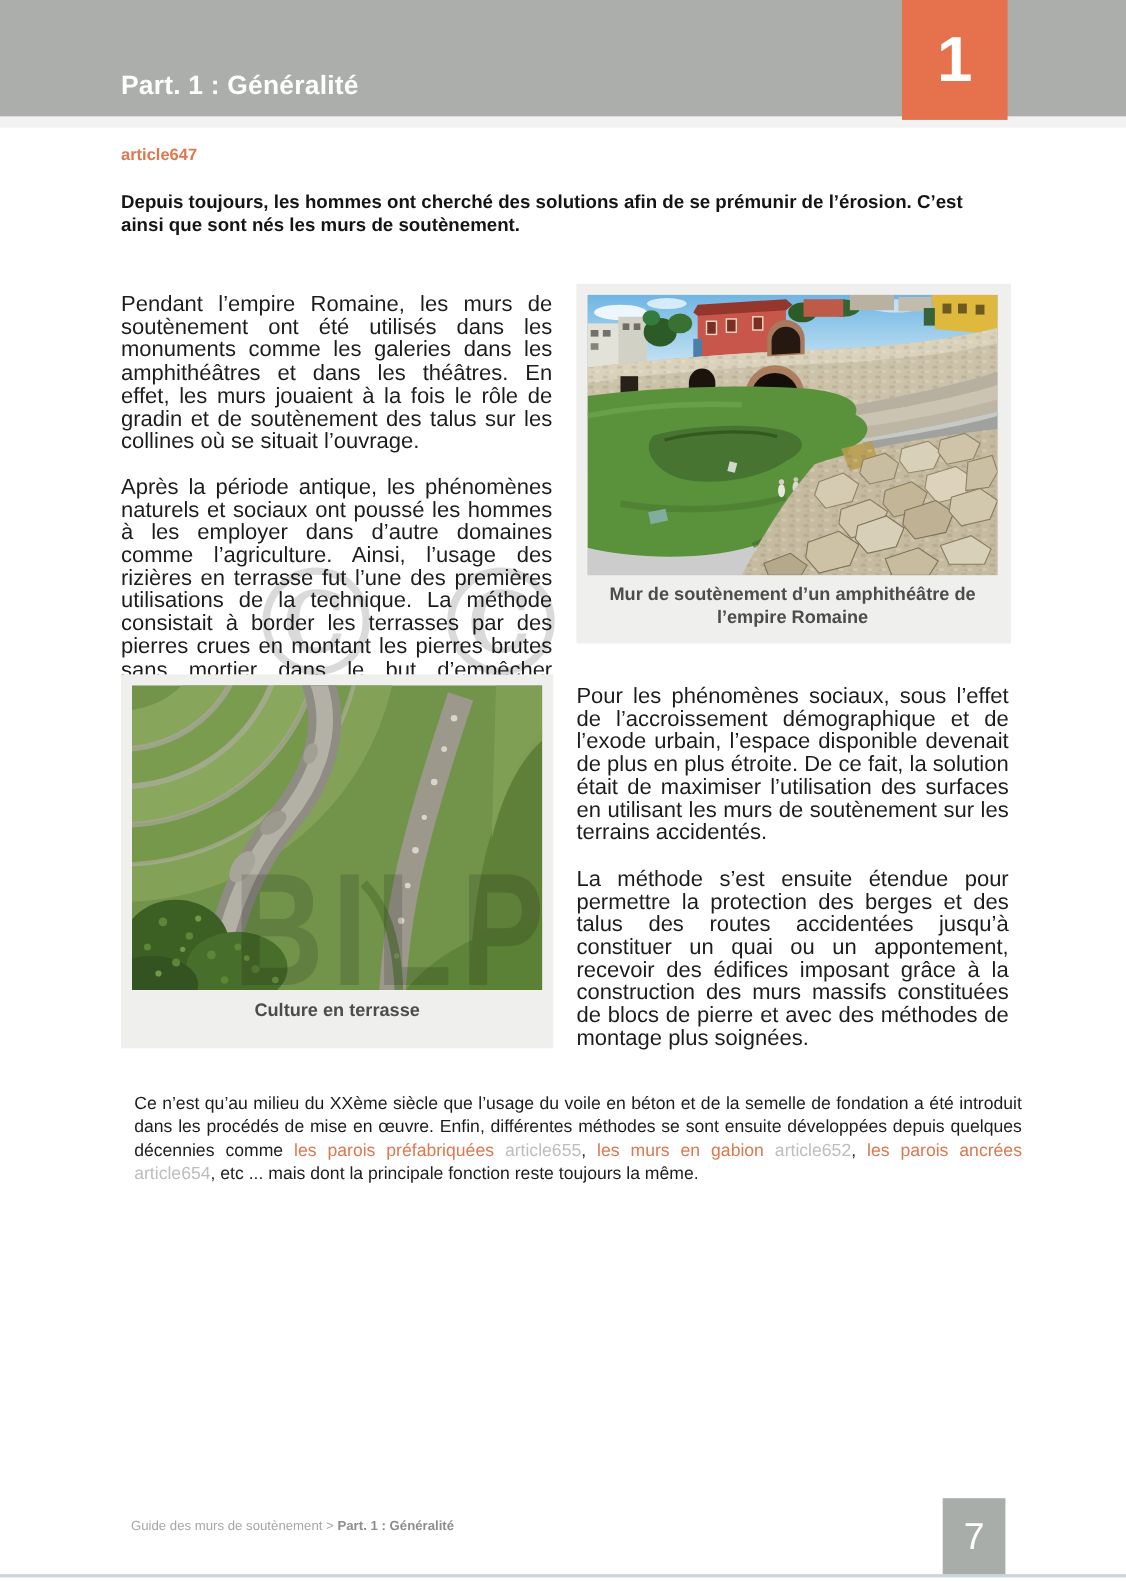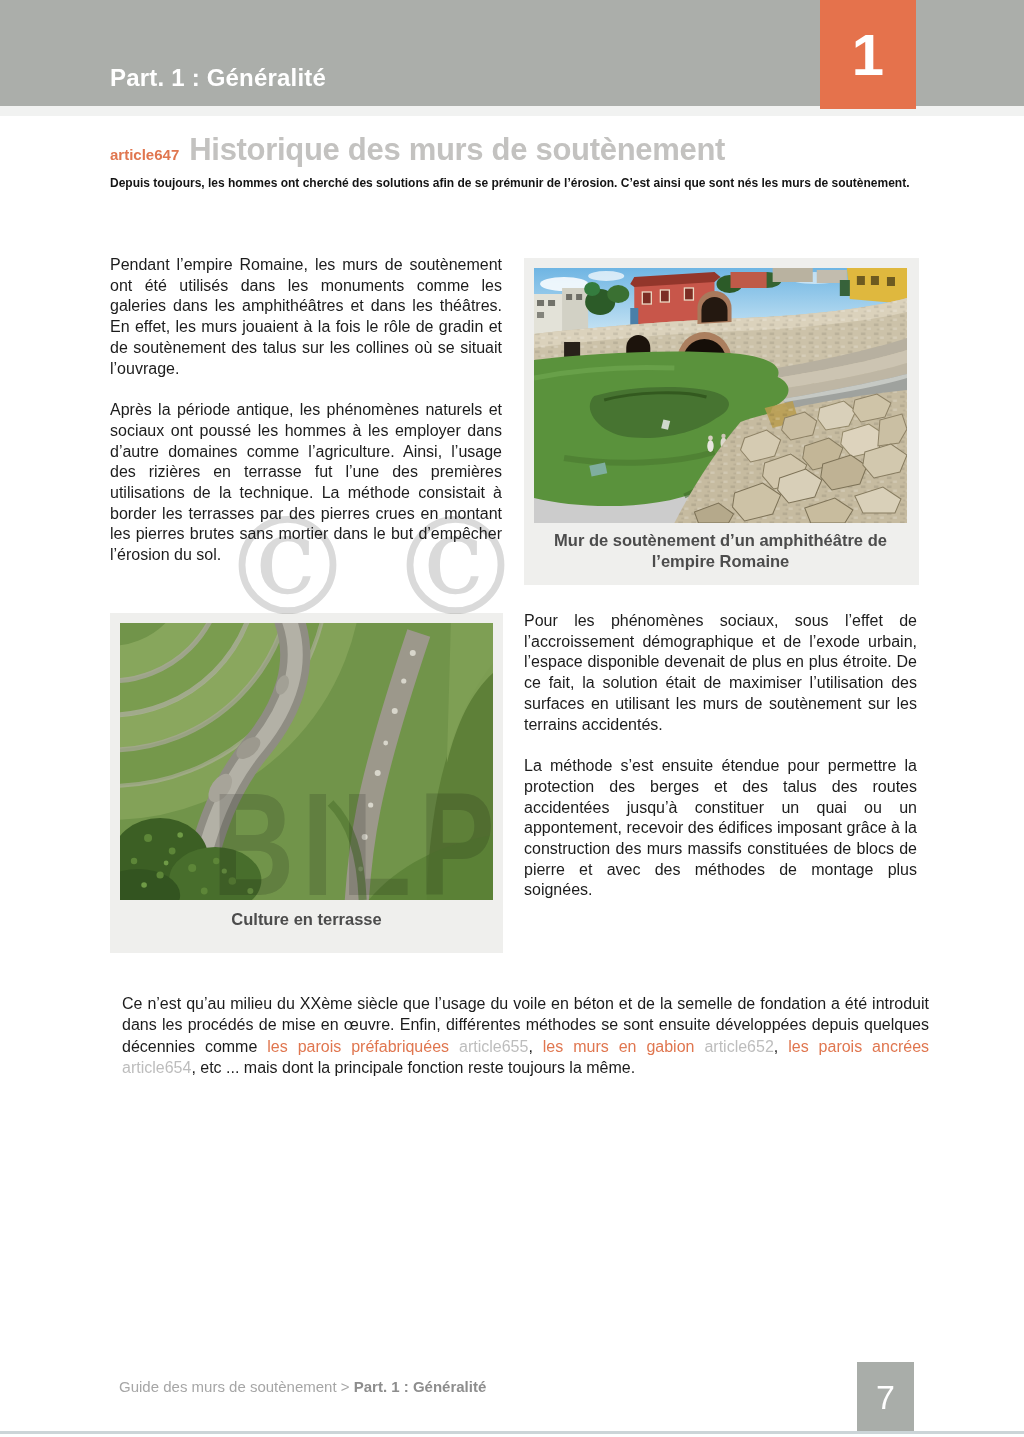--- a/index.html
+++ b/index.html
@@ -21,25 +21,25 @@
     font-size:58px; font-weight:bold; z-index:2;
   }
   .topbar-strip { position:absolute; left:0; top:106px; width:1024px; height:10px; background:#f1f2f1; }
 
   
   .title-row { position:absolute; left:110px; top:132px; display:flex; align-items:baseline; gap:10px; white-space:nowrap; }
   .article-ref { color:#e0764f; font-weight:bold; font-size:15px; }
   .article-title { margin:0; color:#c3c2c0; font-weight:bold; font-size:31px; letter-spacing:-0.3px; }
   .intro {
     position:absolute; left:110px; top:173px; width:807px; margin:0;
-    font-weight:bold; font-size:12px; line-height:21px; color:#141414;
-  }
-
-  
-  .col-text p { margin:0 0 21px 0; font-size:16px; line-height:20.7px; color:#1c1c1c; text-align:justify; }
+    font-weight:bold; font-size:17px; line-height:21px; color:#141414;
+  }
+
+  
+  .col-text p { margin:12px 0 21px 0; font-size:20px; line-height:20.7px; color:#1c1c1c; text-align:justify; }
   .left-col  { position:absolute; left:110px; top:255px; width:392px; }
   .right-col { position:absolute; left:524px; top:611px; width:393px; }
 
   
   .fig { position:absolute; margin:0; background:#efefed; }
   .fig-amphi   { left:524px; top:258px; width:395px; height:327px; }
   .fig-terrace { left:110px; top:613px; width:393px; height:340px; }
   .photo { position:absolute; left:10px; top:10px; width:373px; overflow:hidden; background:#cccccc; }
   .fig-amphi .photo   { height:255px; }
   .fig-terrace .photo { height:277px; }
@@ -62,21 +62,21 @@
   
   .watermark { position:absolute; inset:0; pointer-events:none; mix-blend-mode:multiply; color:#dadada; z-index:6; }
   .wm-c { position:absolute; font-family:"DejaVu Serif", serif; font-size:135px; line-height:1; }
   .wm-c1 { left:220px; top:500px; }
   .wm-c2 { left:388px; top:500px; }
   .wm-line1 { position:absolute; left:204px; top:628px; font-size:146px; font-weight:bold; letter-spacing:1px; line-height:1; }
   .wm-line2 { position:absolute; left:212px; top:772px; font-size:146px; font-weight:bold; letter-spacing:10px; line-height:1;
               transform:scaleX(0.78); transform-origin:left top; }
 
   
-  .breadcrumb { position:absolute; left:119px; top:1380px; font-size:15px; line-height:14px; color:#a6a6a6; }
+  .breadcrumb { position:absolute; left:119px; top:1380px; font-size:12px; line-height:14px; color:#a6a6a6; }
   .breadcrumb strong { color:#8d8d8d; }
   .footer-url { position:absolute; left:119px; top:1451px; font-size:11.5px; line-height:14px; color:#a6a6a6; text-decoration:none; display:block; }
   .page-number-box {
     position:absolute; left:857px; top:1362px; width:57px; height:70px; background:#a9ada9;
     color:#ffffff; font-size:34px; font-weight:400; display:flex; align-items:center; justify-content:center;
   }
   .bottom-line { position:absolute; left:0; top:1431px; width:1024px; height:3px; background:#ccd5d8; }
 </style>
 </head>
 <body>
@@ -86,21 +86,20 @@
   <header class="topbar">
     <div class="topbar-title">Part. 1 : Généralité</div>
   </header>
   <div class="chapter-box">
     <span>1</span>
   </div>
   <div class="topbar-strip"></div>
 
   <div class="title-row">
     <span class="article-ref">article647</span>
-    <h2 class="article-title">Historique des murs de soutènement</h2>
   </div>
   <p class="intro">Depuis toujours, les hommes ont cherché des solutions afin de se prémunir de l’érosion. C’est ainsi que sont nés les murs de soutènement.</p>
 
   <div class="col-text left-col">
     <p>Pendant l’empire Romaine, les murs de soutènement ont été utilisés dans les monuments comme les galeries dans les amphithéâtres et dans les théâtres. En effet, les murs jouaient à la fois le rôle de gradin et de soutènement des talus sur les collines où se situait l’ouvrage.</p>
     <p>Après la période antique, les phénomènes naturels et sociaux ont poussé les hommes à les employer dans d’autre domaines comme l’agriculture. Ainsi, l’usage des rizières en terrasse fut l’une des premières utilisations de la technique. La méthode consistait à border les terrasses par des pierres crues en montant les pierres brutes sans mortier dans le but d’empêcher l’érosion du sol.</p>
   </div>
 
   <figure class="fig fig-amphi">
     <div class="photo">

